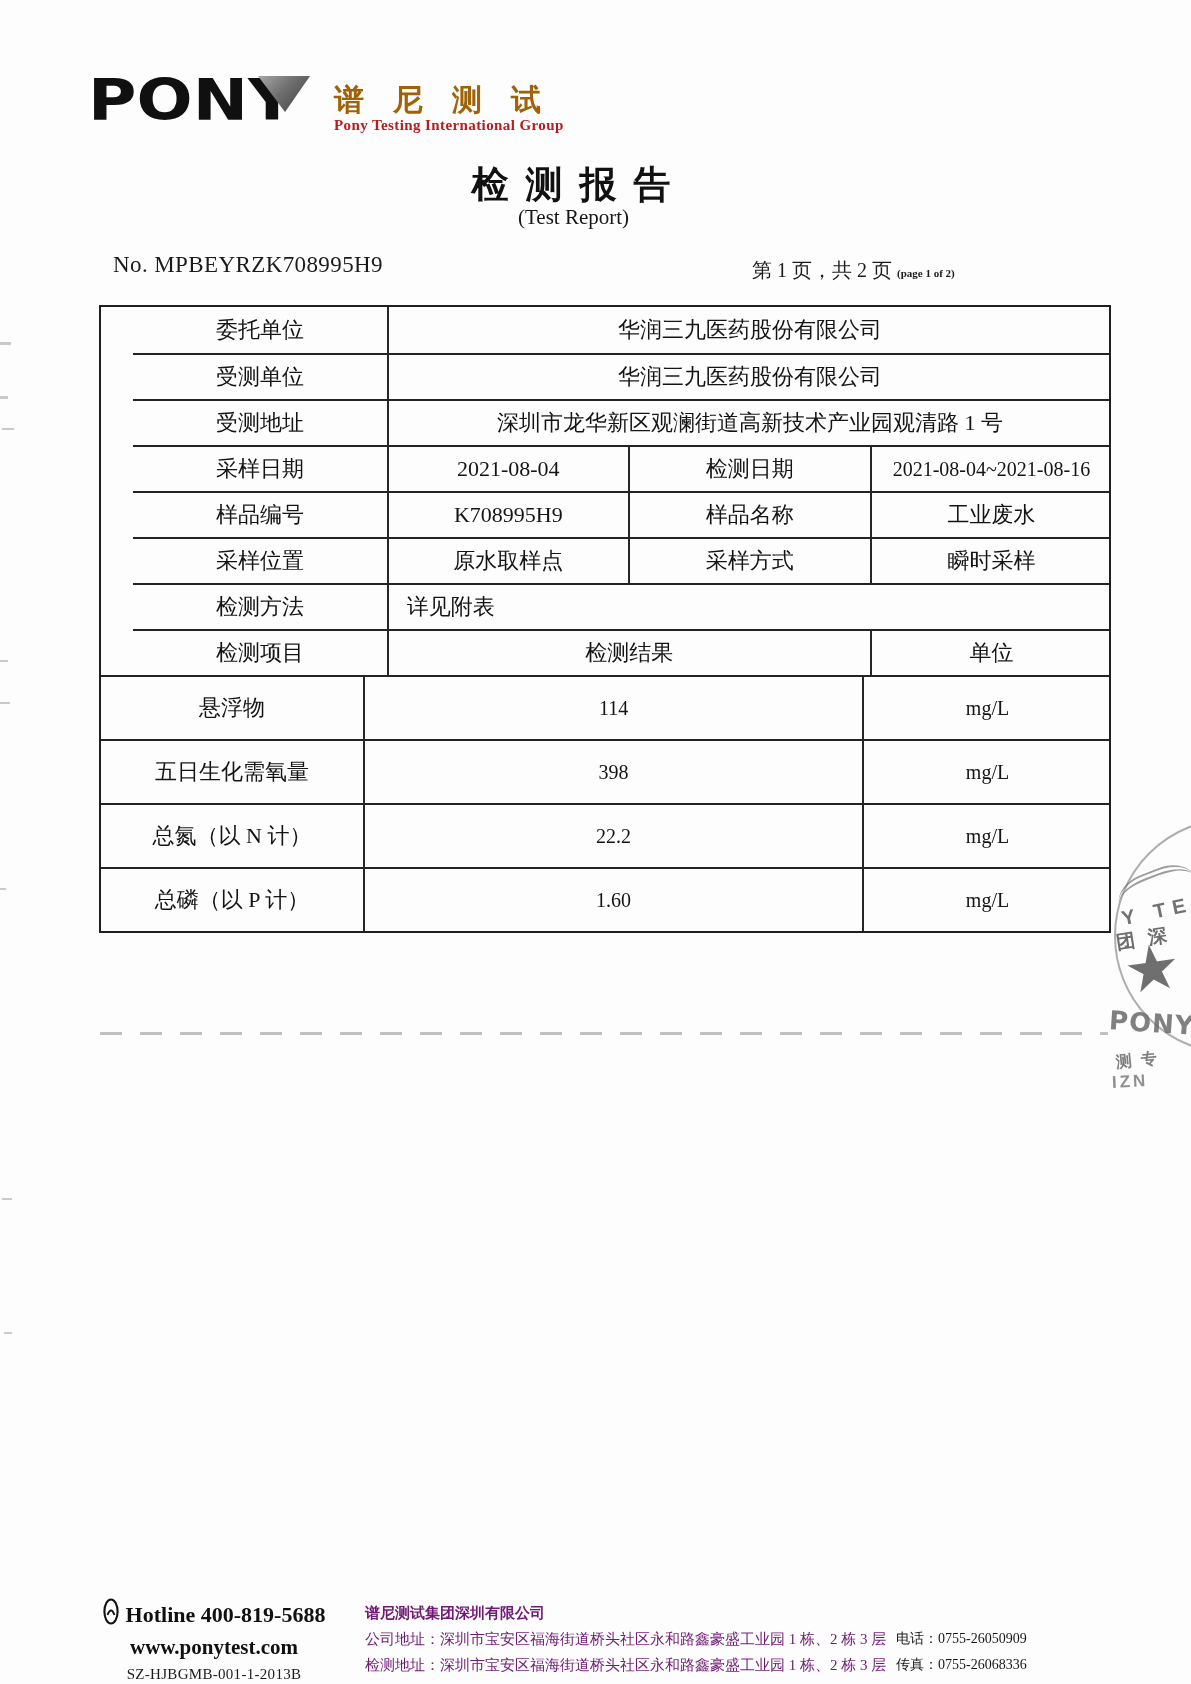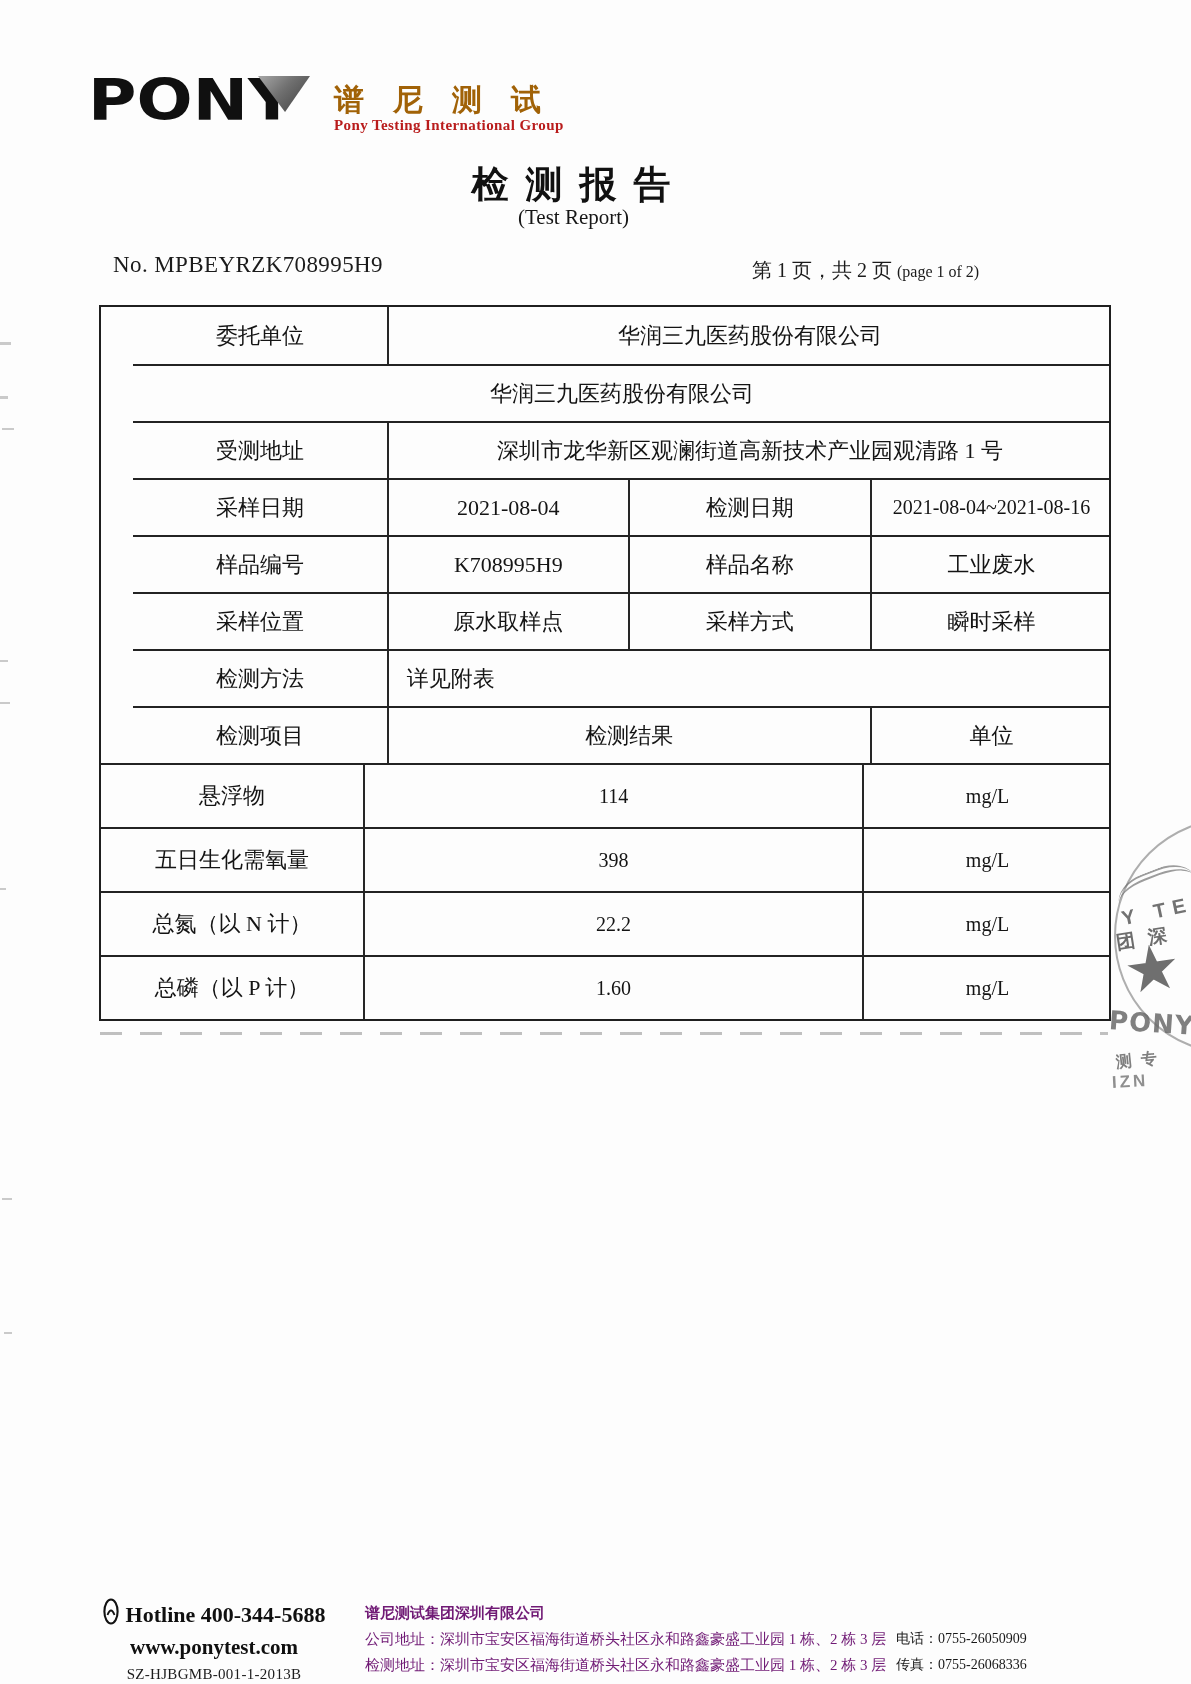--- a/index.html
+++ b/index.html
@@ -32,29 +32,29 @@
   .title-zh{
     position:absolute;top:160px;left:0;width:100%;margin-left:-16px;
     text-align:center;font-size:37px;font-weight:bold;letter-spacing:17px;color:#111;
   }
   .title-en{
     position:absolute;top:205px;left:0;width:100%;margin-left:-22px;
     text-align:center;font-size:21px;color:#161616;
   }
   .report-no{position:absolute;left:113px;top:252px;font-size:23px;letter-spacing:0.4px;}
   .page-info{position:absolute;left:752px;top:257px;font-size:20px;white-space:nowrap;}
-  .page-info .en{font-size:16px;}
+  .page-info .en{font-size:11px;font-weight:bold;}
   
   .rtable{
     position:absolute;left:99px;top:305px;width:1012px;
     border:2.5px solid #1f1f1f;box-sizing:border-box;background:transparent;
   }
   .trow{display:flex;box-sizing:border-box;border-top:2.5px solid #232323;}
   .trow:first-child{border-top:none;}
-  .h57{height:57px;margin-left:32px;} .h64{height:64px;}
+  .h57{height:46px;margin-left:32px;} .h64{height:64px;}
   .cell{
     box-sizing:border-box;display:flex;align-items:center;justify-content:center;
     font-size:22px;color:#141414;text-align:center;line-height:1.25;
     border-left:2px solid #262626;padding:0 6px;white-space:nowrap;
   }
   .cell:first-child{border-left:none;}
   .w-label{width:26%;}
   .w-b{width:24.7%;}
   .w-c{width:24.8%;}
   .w-rest{flex:1;padding-left:8px;}
@@ -122,20 +122,21 @@
   </div>
 
   <div class="rtable">
 
     <div class="trow h57">
       <div class="cell w-label">委托单位</div>
       <div class="cell w-rest">华润三九医药股份有限公司</div>
     </div>
 
     <div class="trow h57">
+      <div class="cell w-label">受测单位</div>
       <div class="cell w-rest">华润三九医药股份有限公司</div>
     </div>
 
     <div class="trow h57">
       <div class="cell w-label">受测地址</div>
       <div class="cell w-rest">深圳市龙华新区观澜街道高新技术产业园观清路 1 号</div>
     </div>
 
     <div class="trow h57">
       <div class="cell w-label">采样日期</div>
@@ -218,21 +219,21 @@
   <div class="artifact" style="left:4px;top:1332px;width:8px;height:2px;"></div>
 
   <div class="footer-left">
     <div class="hotline">
       <span class="phone-svg">
         <svg width="16" height="27" viewBox="0 0 16 27">
           <ellipse cx="8" cy="13.5" rx="6.6" ry="12" fill="none" stroke="#111" stroke-width="2.1"></ellipse>
           <path d="M4.5 17 Q8 8 11.5 17" fill="none" stroke="#111" stroke-width="1.8"></path>
         </svg>
       </span>
-      <span>Hotline 400-344-5688</span>
+      <span>Hotline 400-819-5688</span>
     </div>
     <div class="website">www.ponytest.com</div>
     <div class="doc-code">SZ-HJBGMB-001-1-2013B</div>
   </div>
 
   <div class="footer-mid">
     <div class="company">谱尼测试集团深圳有限公司</div>
     <div>公司地址：深圳市宝安区福海街道桥头社区永和路鑫豪盛工业园 1 栋、2 栋 3 层</div>
     <div>检测地址：深圳市宝安区福海街道桥头社区永和路鑫豪盛工业园 1 栋、2 栋 3 层</div>
   </div>

